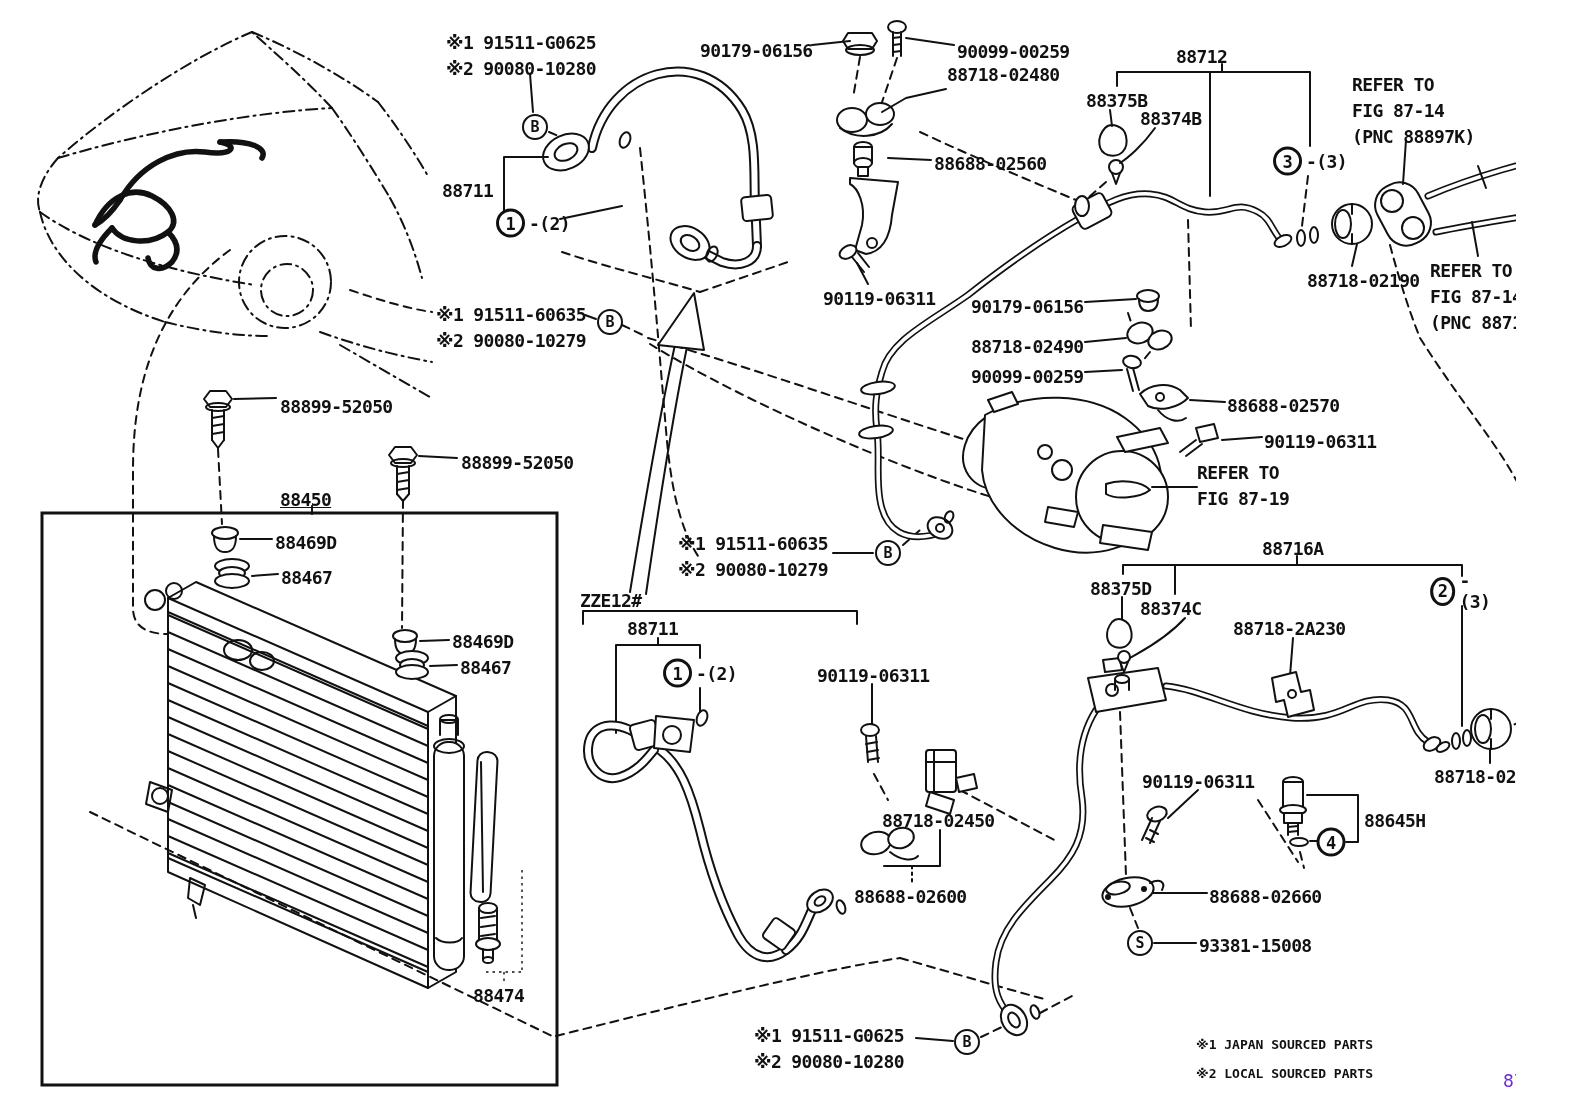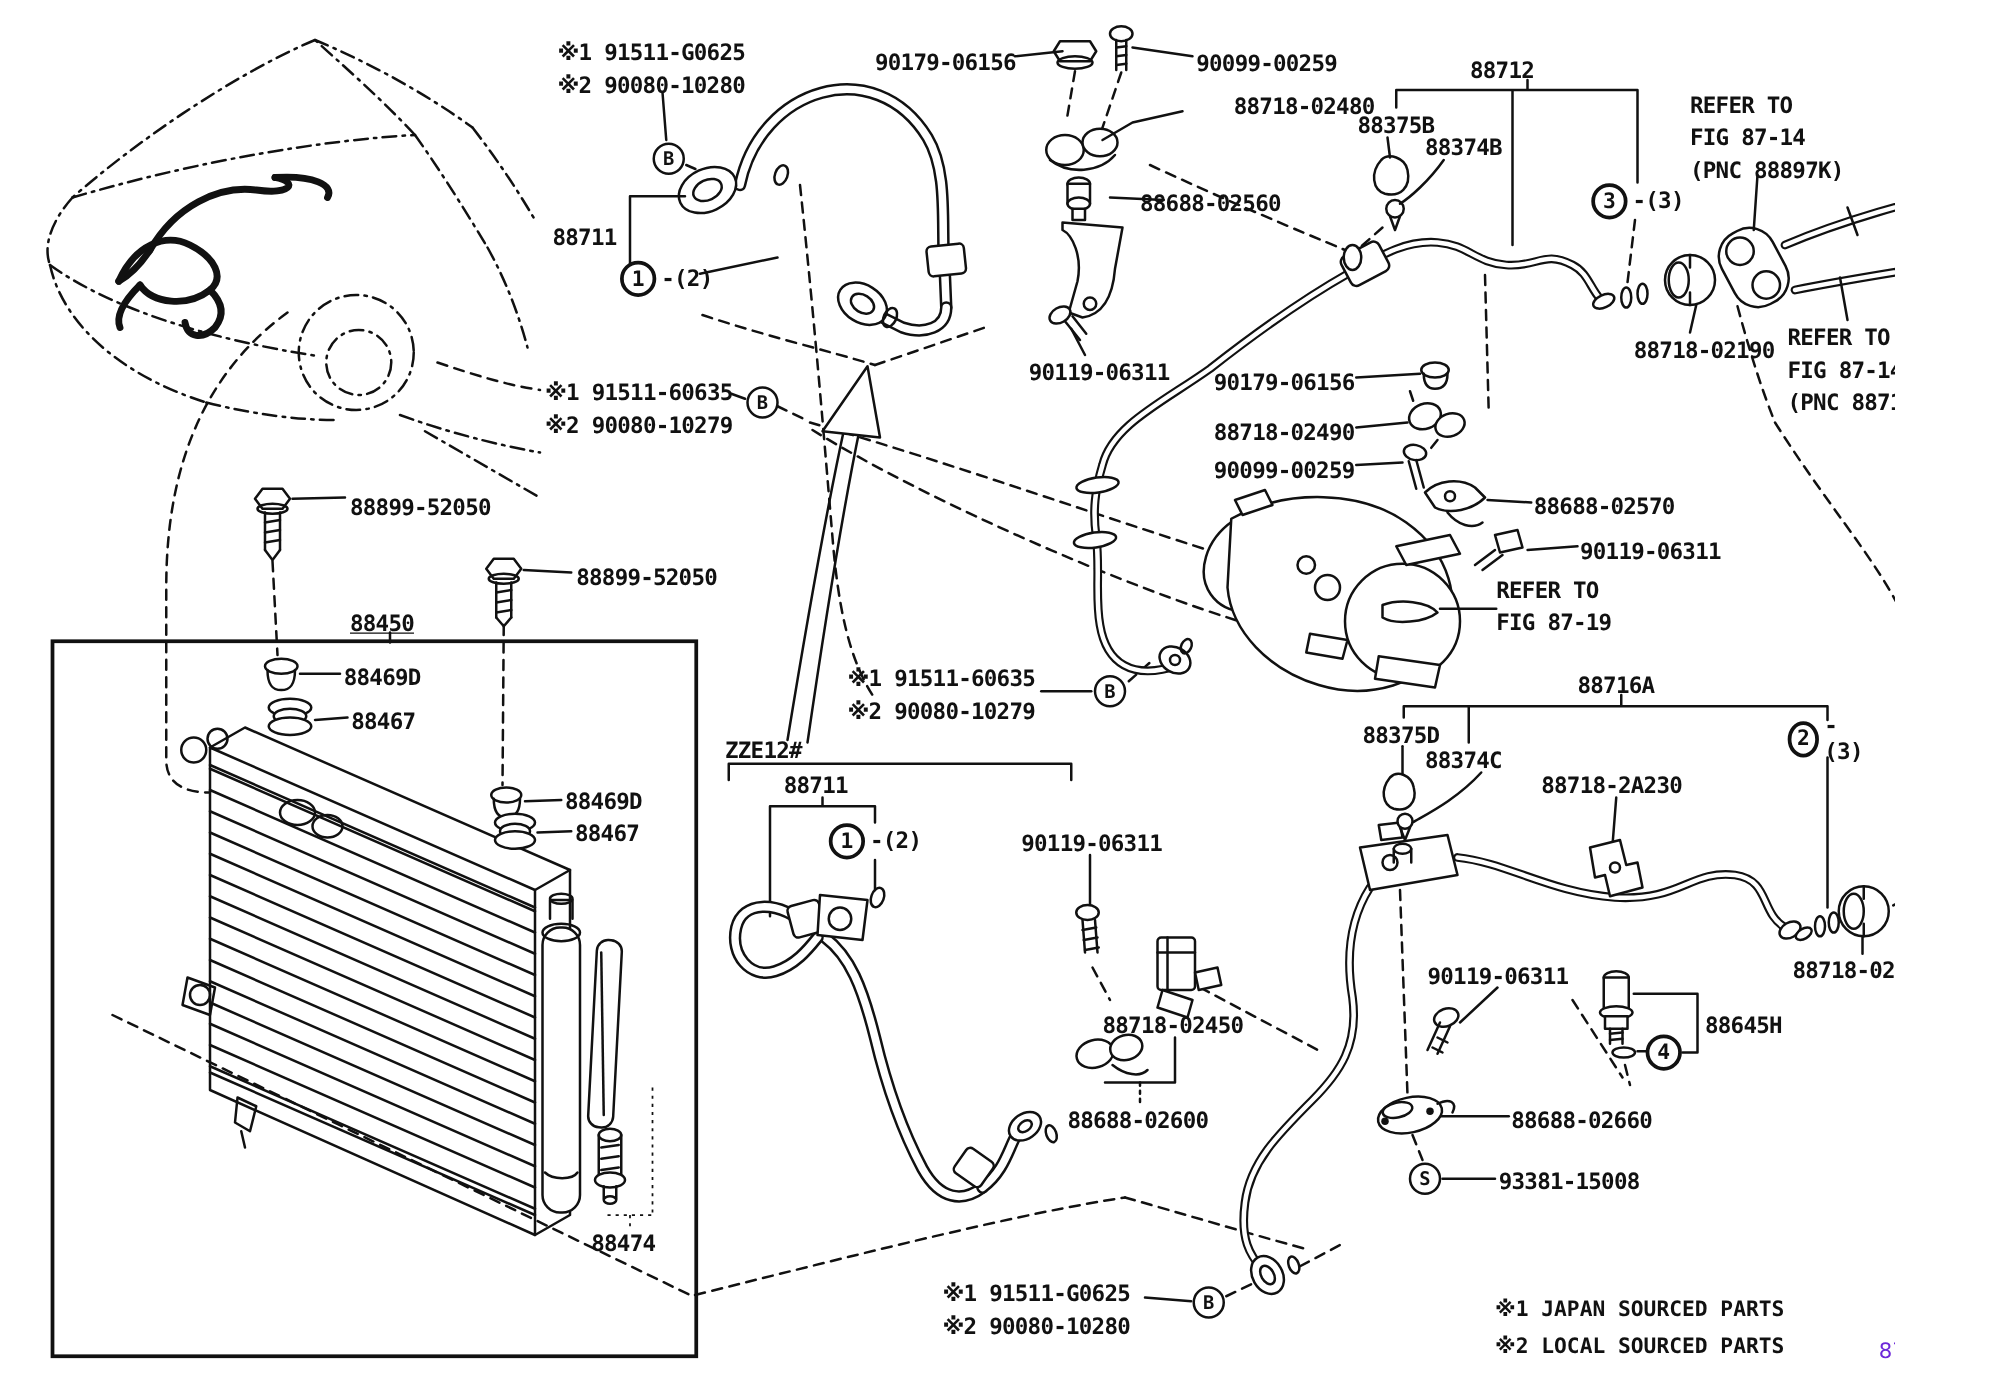--- a/index.html
+++ b/index.html
@@ -1,21 +1,21 @@
 <!DOCTYPE html>
 <html><head>
 <meta charset="utf-8">
 <style>
   html,body{margin:0;padding:0;background:#fff}
   #stage{position:relative;width:1516px;height:1099px;background:#fff;overflow:hidden;
          font-family:"DejaVu Sans Mono","DejaVu Sans",monospace;color:#111}
   #art{position:absolute;left:0;top:0}
   .plabel{position:absolute;font:700 18px "DejaVu Sans Mono","DejaVu Sans",monospace;
           color:#111;white-space:pre;letter-spacing:-0.6px;line-height:1.45}
-  .legend{font-size:17px;letter-spacing:0}
+  .legend{font-size:13px;letter-spacing:0}
   .doc-code{position:absolute;font:400 17px "DejaVu Sans","Liberation Sans",sans-serif;color:#6d28d9}
   .co{position:absolute;transform:translate(-50%,-50%);display:flex;align-items:center;z-index:3}
   .cc{box-sizing:border-box;width:29px;height:29px;border:3px solid #111;border-radius:50%;
       display:flex;align-items:center;justify-content:center;background:#fff;
       font:700 17px "DejaVu Sans Mono","DejaVu Sans",monospace}
   .cc.letter{width:26px;height:26px;border-width:2.5px;font-size:15px}
   .suffix{font:700 18px "DejaVu Sans Mono","DejaVu Sans",monospace;margin-left:4px;letter-spacing:-0.6px}
 </style>
 </head>
 <body>
@@ -429,25 +429,25 @@
       <path d="M 1288,827 L 1298,826 M 1288,832 L 1298,831"></path>
       <ellipse class="fw" cx="1299" cy="842" rx="9" ry="4"></ellipse>
     </g>
   </svg>
 
   <div id="labels">
       <div class="plabel" style="left: 446px; top: 30px;">※1 91511-G0625
 ※2 90080-10280</div>
       <div class="plabel" style="left: 700px; top: 38px;">90179-06156</div>
       <div class="plabel" style="left: 957px; top: 39px;">90099-00259</div>
-      <div class="plabel" style="left: 947px; top: 73px; margin-left: 40px;">88718-02480</div>
+      <div class="plabel" style="left: 947px; top: 62px;">88718-02480</div>
       <div class="plabel" style="left: 1176px; top: 44px;">88712</div>
       <div class="plabel" style="left: 1086px; top: 88px;">88375B</div>
       <div class="plabel" style="left: 1140px; top: 106px;">88374B</div>
-      <div class="plabel" style="left: 912px; top: 151px; text-align: center;">88688-02560</div>
+      <div class="plabel" style="left: 934px; top: 151px; text-align: center;">88688-02560</div>
       <div class="plabel" style="left: 1352px; top: 72px;">REFER TO
 FIG 87-14
 (PNC 88897K)</div>
       <div class="plabel" style="left: 1307px; top: 268px;">88718-02190</div>
       <div class="plabel" style="left: 1430px; top: 258px;">REFER TO
 FIG 87-14
 (PNC 88710A)</div>
       <div class="plabel" style="left: 442px; top: 178px;">88711</div>
       <div class="plabel" style="left: 436px; top: 302px;">※1 91511-60635
 ※2 90080-10279</div>

